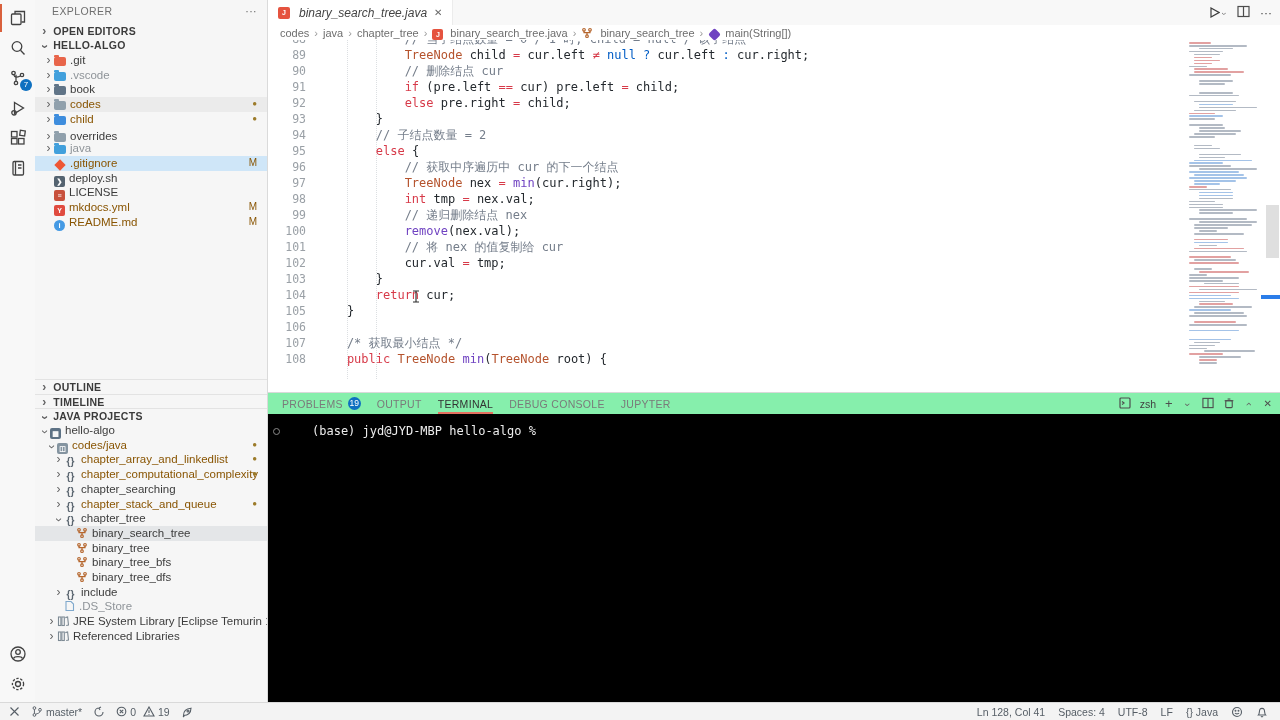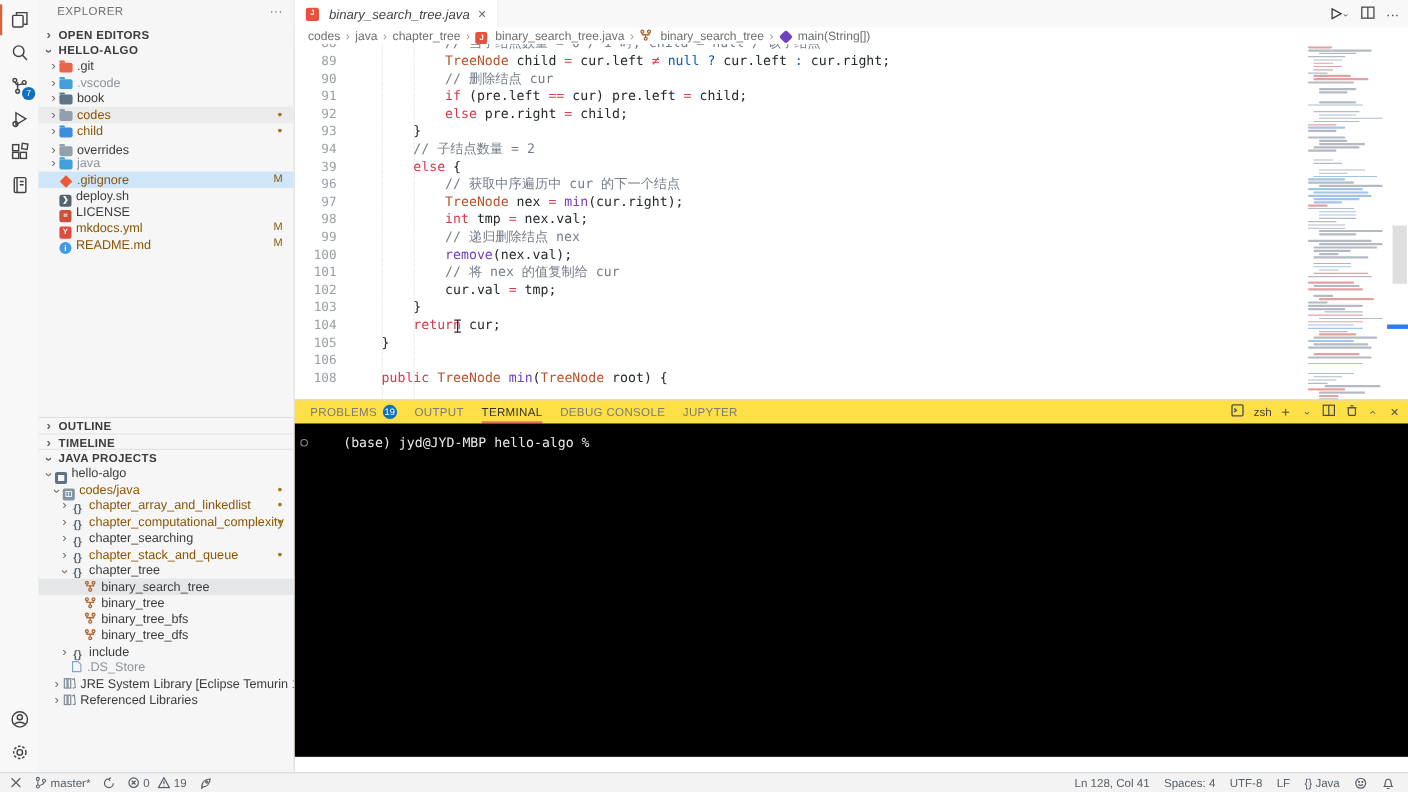--- a/index.html
+++ b/index.html
@@ -61,21 +61,21 @@
   .tk-f{color:#6f42c1;} .tk-n{color:#005cc5;} .tk-p{color:#24292e;} .tk-o{color:#d73a49;}
   .guide{position:absolute;top:0;bottom:0;border-left:1px dotted #dcdfe2;}
   .ibeam{position:absolute;left:144px;top:250px;width:8px;height:13px;}
   .minimap{position:absolute;top:42px;right:15px;width:80px;bottom:0;overflow:hidden;}
   .mm{height:1.6px;margin-bottom:1.35px;border-radius:1px;}
   .overview{position:absolute;top:0;right:0;width:15px;bottom:0;}
   .ov-thumb{position:absolute;left:1px;right:1px;top:205px;height:53px;background:rgba(110,110,110,0.22);}
   .ov-cursor{position:absolute;left:-4px;right:0;top:295px;height:4px;background:#2b7de9;}
 
   
-  .panel{position:absolute;left:268px;top:363px;right:0;height:324px;background:#fde047;border-top:1px solid #d9d9d9;}
+  .panel{position:absolute;left:268px;top:392px;right:0;height:324px;background:#86efac;border-top:1px solid #d9d9d9;}
   .panel-header{position:absolute;top:0;left:0;right:0;height:21px;display:flex;align-items:center;padding-left:14px;}
   .ptab{font-size:10.5px;letter-spacing:.3px;color:#7a7a7a;margin-right:16px;cursor:pointer;position:relative;display:inline-flex;align-items:center;height:21px;}
   .ptab.active{color:#333;}
   .ptab.active::after{content:"";position:absolute;left:0;right:0;bottom:0;height:2px;background:#e4705f;}
   .pbadge{background:#0e70c0;color:#fff;font-size:8.5px;line-height:13px;min-width:13px;border-radius:8px;text-align:center;margin-left:5px;letter-spacing:0;}
   .panel-actions{position:absolute;right:8px;top:0;height:21px;display:flex;align-items:center;gap:9px;color:#4d4d4d;font-size:11px;}
   .panel-actions .lbl{font-size:10.5px;color:#424242;}
   .terminal{position:absolute;top:21px;left:0;right:0;bottom:0;background:#000;font-family:"DejaVu Sans Mono","Liberation Mono",monospace;font-size:12px;color:#ececec;}
   .prompt-line{position:absolute;top:10px;left:16px;white-space:pre;margin-left:28px;}
   .cmd-deco{position:absolute;top:14px;left:5px;width:5px;height:5px;border:1px solid #8a8a8a;border-radius:50%;}
@@ -302,32 +302,33 @@
       <div class="guide" style="left:79px"></div>
       <div class="guide" style="left:108px"></div>
       <div id="code-lines">
           <div class="cl"><span class="ln">88</span><span class="cind" style="width:86.64px"></span><span class="tk-c">// 当子结点数量 = 0 / 1 时, child = null / 该子结点</span></div>
           <div class="cl"><span class="ln">89</span><span class="cind" style="width:86.64px"></span><span class="tk-t">TreeNode</span><span class="tk-p"> child </span><span class="tk-o">=</span><span class="tk-p"> cur.left </span><span class="tk-o">≠</span><span class="tk-p"> </span><span class="tk-n">null</span><span class="tk-p"> </span><span class="tk-n">?</span><span class="tk-p"> cur.left </span><span class="tk-n">:</span><span class="tk-p"> cur.right;</span></div>
           <div class="cl"><span class="ln">90</span><span class="cind" style="width:86.64px"></span><span class="tk-c">// 删除结点 cur</span></div>
           <div class="cl"><span class="ln">91</span><span class="cind" style="width:86.64px"></span><span class="tk-k">if</span><span class="tk-p"> (pre.left </span><span class="tk-o">==</span><span class="tk-p"> cur) pre.left </span><span class="tk-o">=</span><span class="tk-p"> child;</span></div>
           <div class="cl"><span class="ln">92</span><span class="cind" style="width:86.64px"></span><span class="tk-k">else</span><span class="tk-p"> pre.right </span><span class="tk-o">=</span><span class="tk-p"> child;</span></div>
           <div class="cl"><span class="ln">93</span><span class="cind" style="width:57.76px"></span><span class="tk-p">}</span></div>
           <div class="cl"><span class="ln">94</span><span class="cind" style="width:57.76px"></span><span class="tk-c">// 子结点数量 = 2</span></div>
-          <div class="cl"><span class="ln">39</span><span class="cind" style="width:57.76px"></span><span class="tk-k">else</span><span class="tk-p"> {</span></div>
+          <div class="cl"><span class="ln">95</span><span class="cind" style="width:57.76px"></span><span class="tk-k">else</span><span class="tk-p"> {</span></div>
           <div class="cl"><span class="ln">96</span><span class="cind" style="width:86.64px"></span><span class="tk-c">// 获取中序遍历中 cur 的下一个结点</span></div>
           <div class="cl"><span class="ln">97</span><span class="cind" style="width:86.64px"></span><span class="tk-t">TreeNode</span><span class="tk-p"> nex </span><span class="tk-o">=</span><span class="tk-p"> </span><span class="tk-f">min</span><span class="tk-p">(cur.right);</span></div>
           <div class="cl"><span class="ln">98</span><span class="cind" style="width:86.64px"></span><span class="tk-k">int</span><span class="tk-p"> tmp </span><span class="tk-o">=</span><span class="tk-p"> nex.val;</span></div>
           <div class="cl"><span class="ln">99</span><span class="cind" style="width:86.64px"></span><span class="tk-c">// 递归删除结点 nex</span></div>
           <div class="cl"><span class="ln">100</span><span class="cind" style="width:86.64px"></span><span class="tk-f">remove</span><span class="tk-p">(nex.val);</span></div>
           <div class="cl"><span class="ln">101</span><span class="cind" style="width:86.64px"></span><span class="tk-c">// 将 nex 的值复制给 cur</span></div>
           <div class="cl"><span class="ln">102</span><span class="cind" style="width:86.64px"></span><span class="tk-p">cur.val </span><span class="tk-o">=</span><span class="tk-p"> tmp;</span></div>
           <div class="cl"><span class="ln">103</span><span class="cind" style="width:57.76px"></span><span class="tk-p">}</span></div>
           <div class="cl"><span class="ln">104</span><span class="cind" style="width:57.76px"></span><span class="tk-k">return</span><span class="tk-p"> cur;</span></div>
           <div class="cl"><span class="ln">105</span><span class="cind" style="width:28.88px"></span><span class="tk-p">}</span></div>
           <div class="cl"><span class="ln">106</span><span class="cind" style="width:0px"></span></div>
+          <div class="cl"><span class="ln">107</span><span class="cind" style="width:28.88px"></span><span class="tk-c">/* 获取最小结点 */</span></div>
           <div class="cl"><span class="ln">108</span><span class="cind" style="width:28.88px"></span><span class="tk-k">public</span><span class="tk-p"> </span><span class="tk-t">TreeNode</span><span class="tk-p"> </span><span class="tk-f">min</span><span class="tk-p">(</span><span class="tk-t">TreeNode</span><span class="tk-p"> root) {</span></div>
         </div>
       <svg class="ibeam" viewBox="0 0 8 13">
           <path d="M1 1 h6 M4 1 v11 M1 12 h6" stroke="#2a2a2a" stroke-width="1.1" fill="none"></path>
         </svg>
     </div>
     <div class="minimap" id="minimap">
         <div class="mm" style="margin-left:4px;width:22px;background:#e2a1a1"></div>
         <div class="mm" style="margin-left:4px;width:58px;background:#b3bac4"></div>
         <div class="mm" style="margin-left:14px;width:34px;background:#b3bac4"></div>

